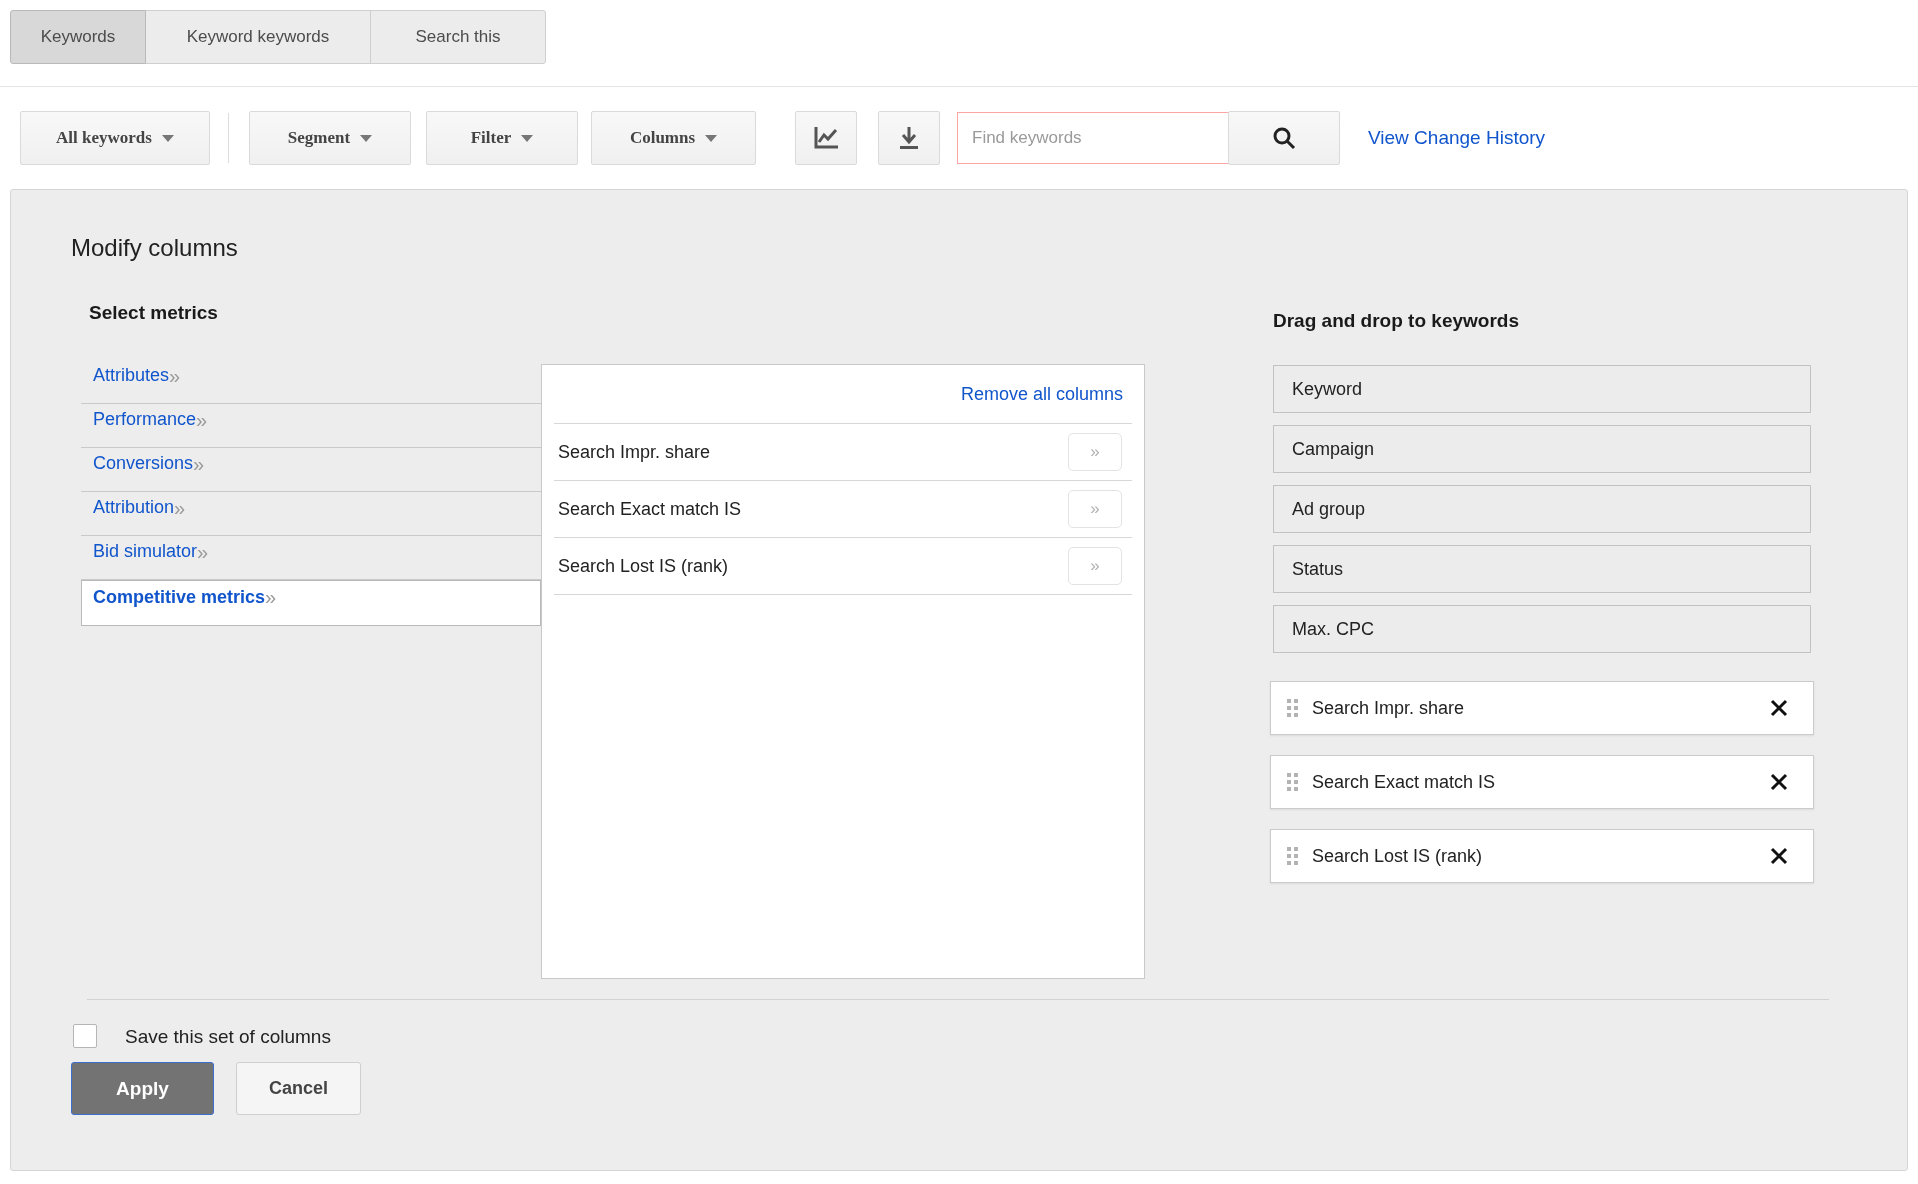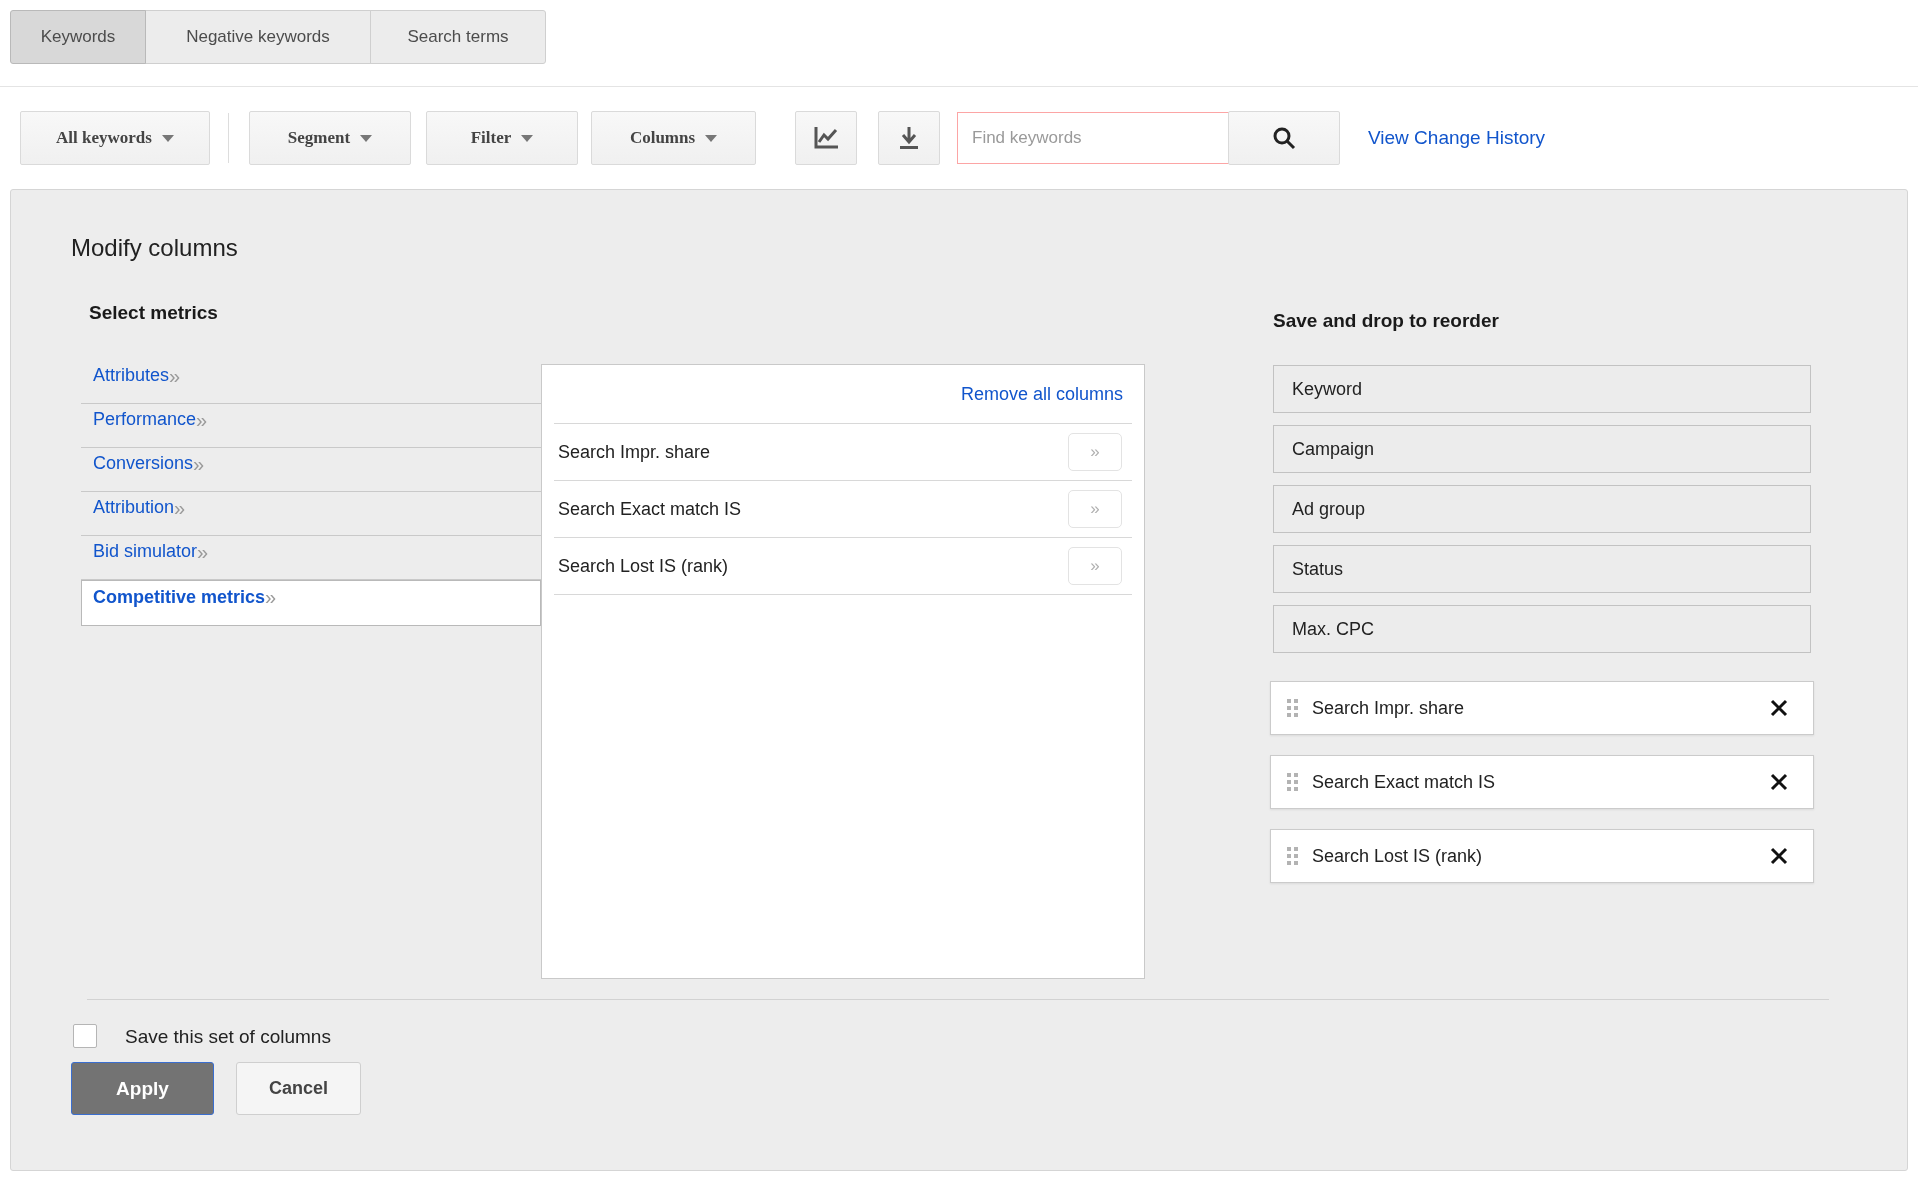--- a/index.html
+++ b/index.html
@@ -86,24 +86,24 @@
     font-size:18px; font-weight:bold; cursor:pointer; display:flex; align-items:center; justify-content:center; }
 </style>
 </head>
 <body>
 
 <div class="tabs">
   <div class="tab active" style="width:136px">
     <span>Keywords</span>
   </div>
   <div class="tab" style="width:226px">
-    <span>Negative keywords</span>
+    <span>Keyword keywords</span>
   </div>
   <div class="tab" style="width:176px">
-    <span>Search terms</span>
+    <span>Search this</span>
   </div>
 </div>
 <div class="top-divider"></div>
 
 <div class="toolbar">
   <div class="tb-btn" style="left:20px;width:190px">
     <span>All keywords</span>
     <span class="caret"></span>
   </div>
   <div class="vdiv" style="left:228px"></div>
@@ -187,21 +187,21 @@
       <span class="rm-btn">»</span>
     </div>
     <div class="mid-sep"></div>
     <div class="mid-row">
       <span class="mid-label">Search Lost IS (rank)</span>
       <span class="rm-btn">»</span>
     </div>
     <div class="mid-sep"></div>
   </div>
 
-  <div class="reorder-head">Save and drop to reorder</div>
+  <div class="reorder-head">Drag and drop to keywords</div>
 
   <div class="fixed-item" style="top:175px">
     <span>Keyword</span>
   </div>
   <div class="fixed-item" style="top:235px">
     <span>Campaign</span>
   </div>
   <div class="fixed-item" style="top:295px">
     <span>Ad group</span>
   </div>

